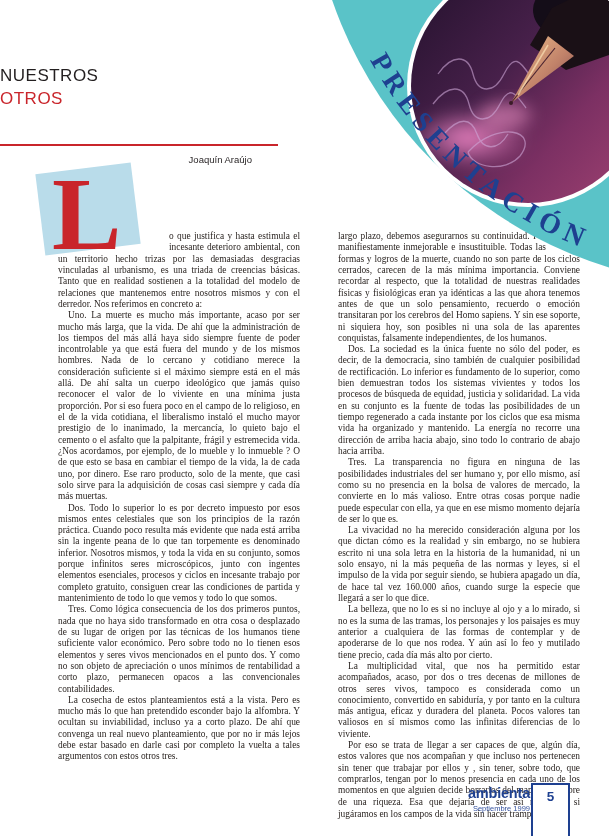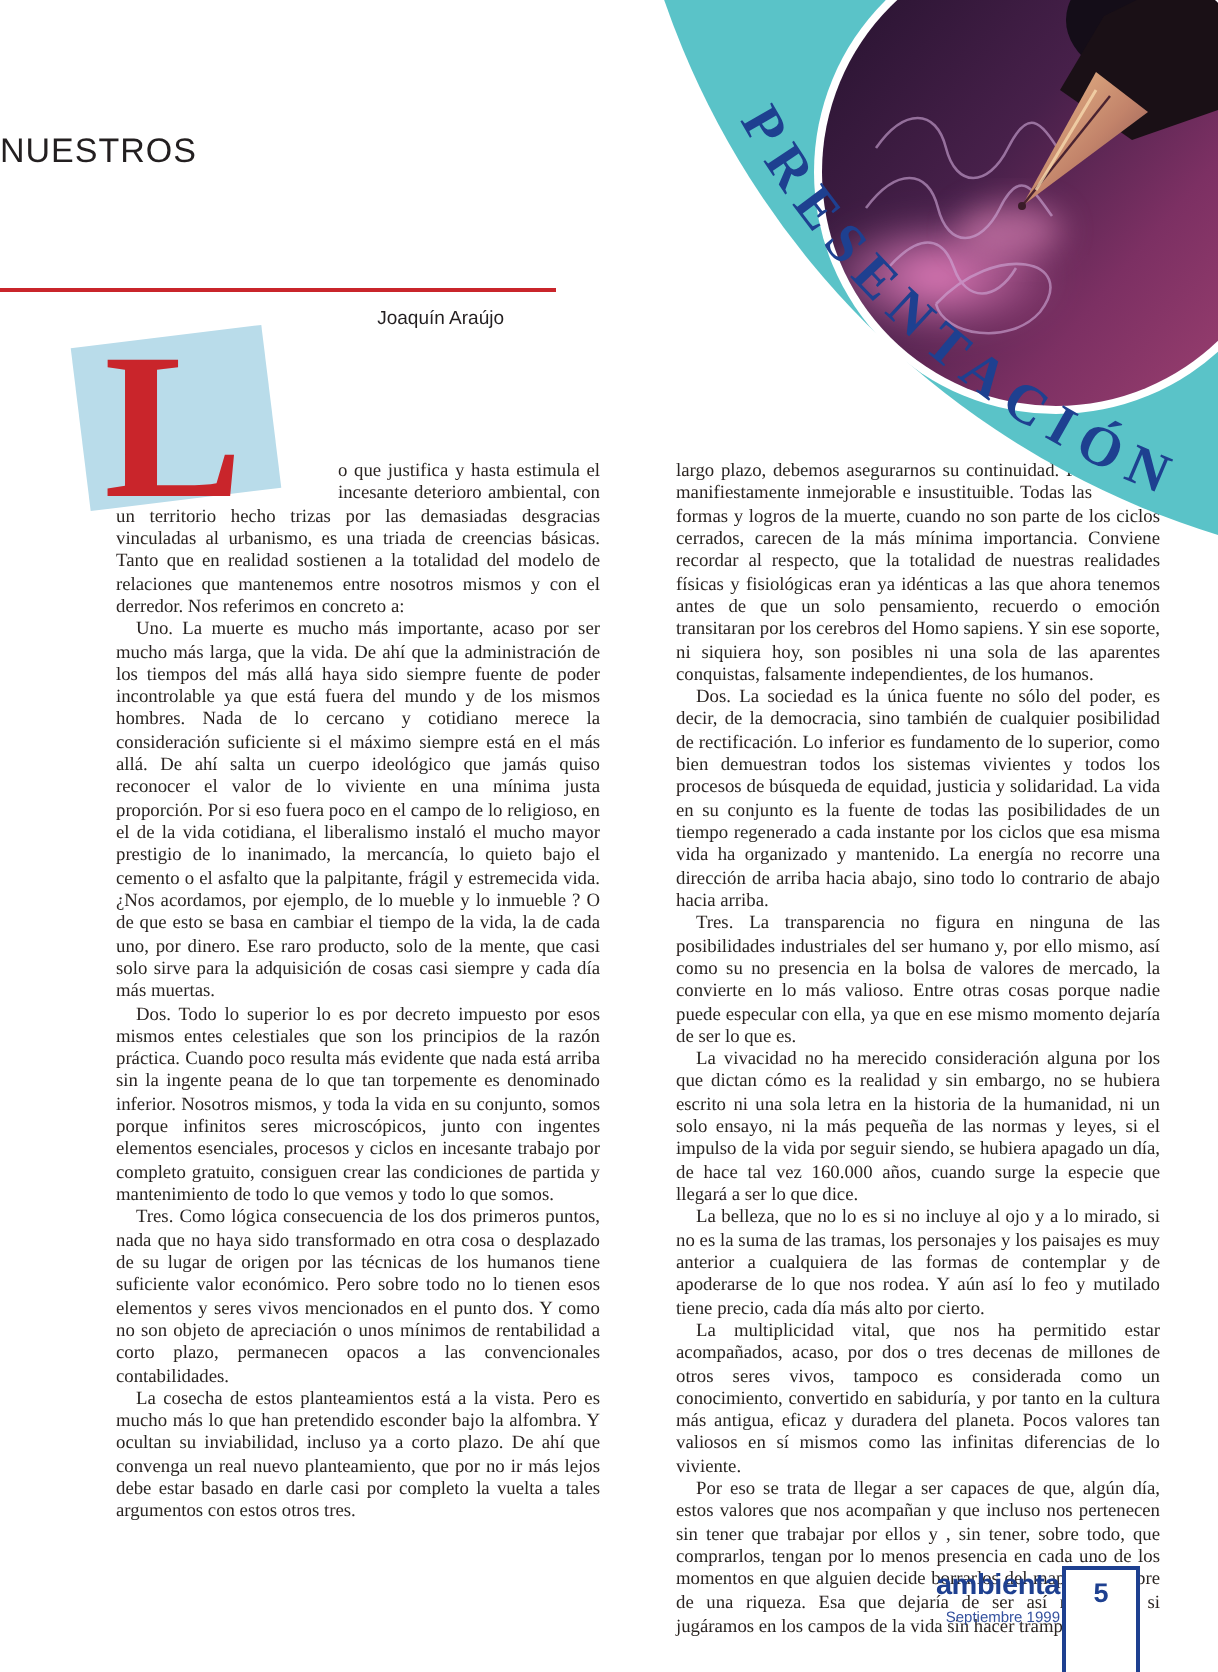--- a/index.html
+++ b/index.html
@@ -65,20 +65,21 @@
     color:var(--navy); padding-top:4px;
   }
 </style>
 </head>
 <body>
 
 <div class="page">
 
   <div class="title-block">
     <div class="t1">NUESTROS</div>
+    <div class="t2">OTROS</div>
   </div>
   <div class="title-rule"></div>
   <div class="author">Joaquín Araújo</div>
 
   <div class="dropcap-square"></div>
   <div class="dropcap-letter">L</div>
 
   <div class="columns">
     <div class="col">
       <div class="dropcap-spacer"></div>

